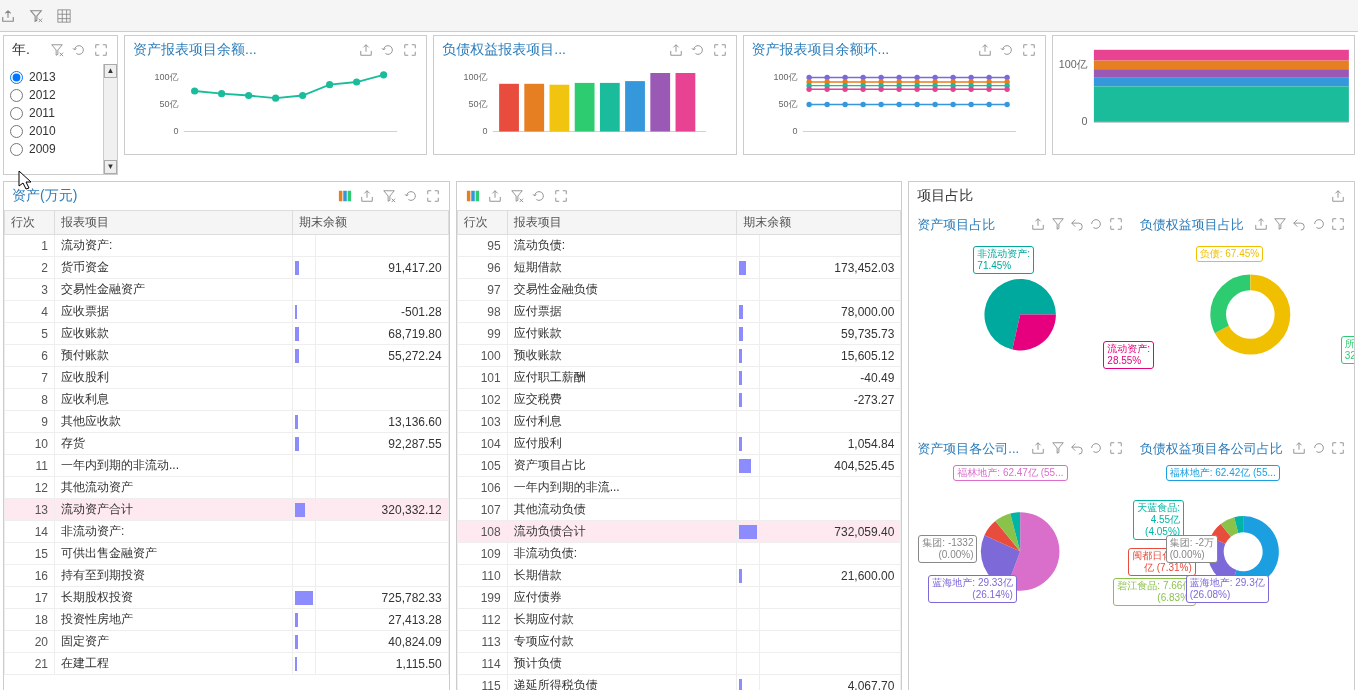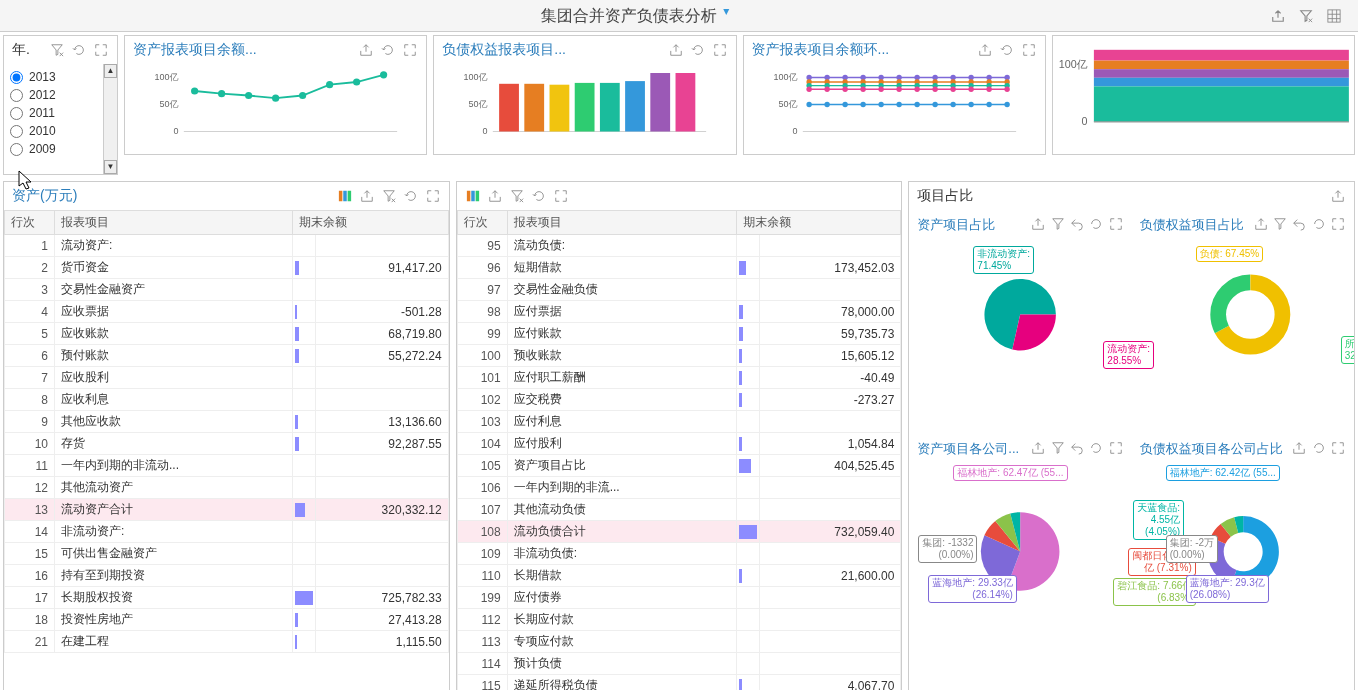--- a/index.html
+++ b/index.html
@@ -50,24 +50,20 @@
 .pie-sub .sub-header .stitle { color: #2b7dbb; font-size: 13px; flex: 1; white-space: nowrap; overflow: hidden; text-overflow: ellipsis; }
 .pie-sub .sub-body { position: relative; height: 150px; }
 .pie-label { position: absolute; border: 1px solid; border-radius: 3px; padding: 1px 3px; font-size: 10px; background: #fff; white-space: nowrap; line-height: 1.2; }
 
 .cursor-img { position: absolute; left: 18px; top: 170px; pointer-events: none; }
 </style>
 </head>
 <body>
 
 <div class="titlebar">
-  <div class="title">
-    <span>集团合并资产负债表分析</span>
-    <span class="funnel-sm">▾</span>
-  </div>
   <div class="actions">
     <span class="icon">
         <svg viewBox="0 0 16 16">
           <path fill="none" stroke="currentColor" stroke-width="1.3" d="M2 9v5h12V9M8 2v8m0-8L5 5m3-3l3 3"></path>
         </svg>
       </span>
     <span class="icon">
         <svg viewBox="0 0 16 16">
           <path fill="none" stroke="currentColor" stroke-width="1.3" d="M2 2h12L9 8v5l-2 1V8z"></path>
           <path stroke="currentColor" d="M11 11l4 4m0-4l-4 4"></path>
@@ -496,20 +492,28 @@
             </tr>
             <tr>
               <td class="rn">18</td>
               <td>投资性房地产</td>
               <td class="barcell">
                 <span class="bar-mini" style="width:3px"></span>
               </td>
               <td class="num">27,413.28</td>
             </tr>
             <tr>
+              <td class="rn">20</td>
+              <td>固定资产</td>
+              <td class="barcell">
+                <span class="bar-mini" style="width:3.2px"></span>
+              </td>
+              <td class="num">40,824.09</td>
+            </tr>
+            <tr>
               <td class="rn">21</td>
               <td>在建工程</td>
               <td class="barcell">
                 <span class="bar-mini" style="width:2.2px"></span>
               </td>
               <td class="num">1,115.50</td>
             </tr>
           </tbody>
       </table>
     </div>

